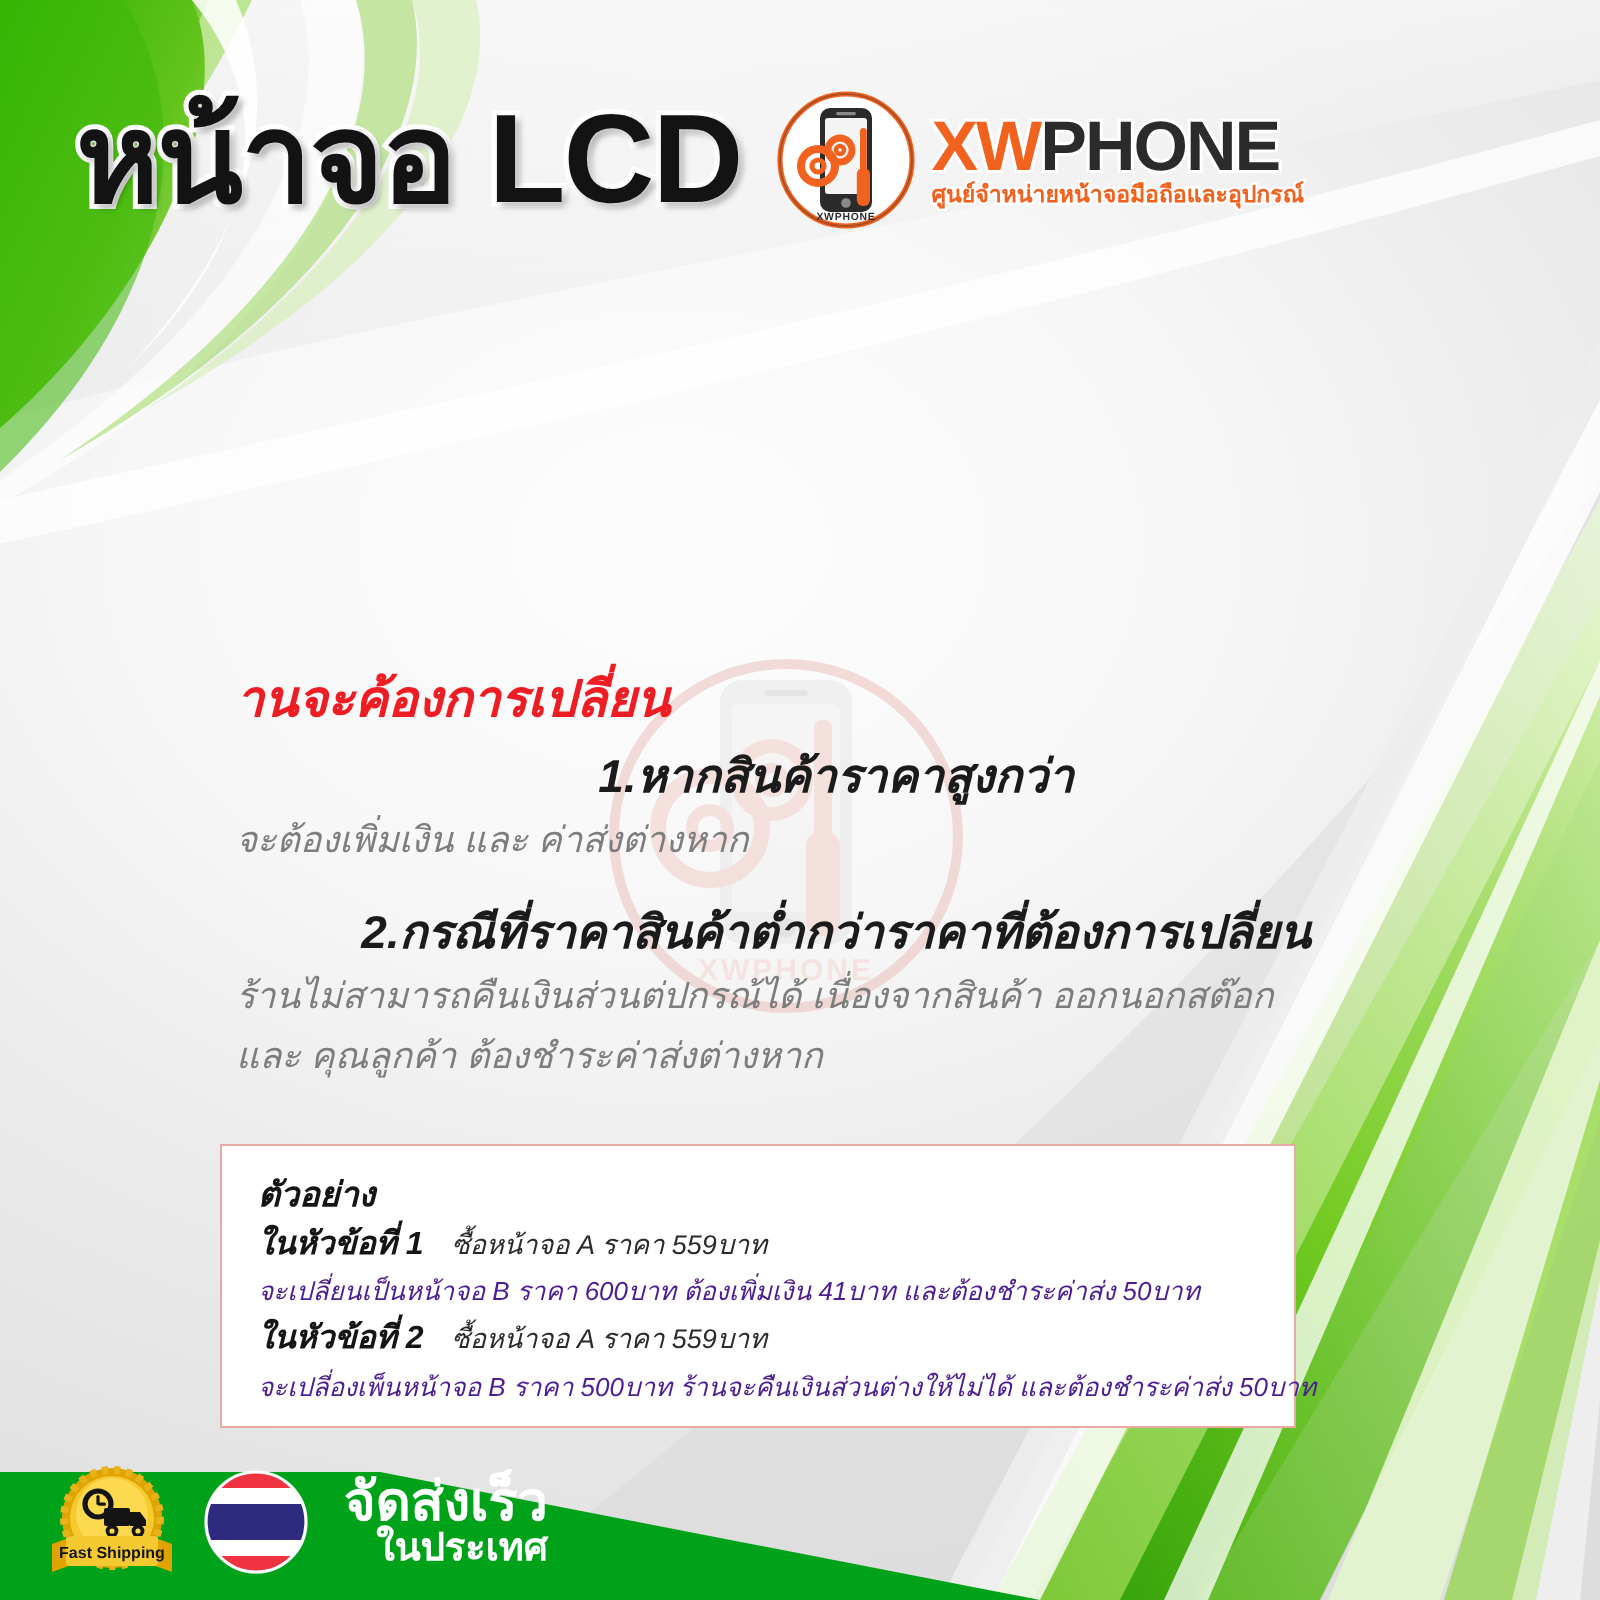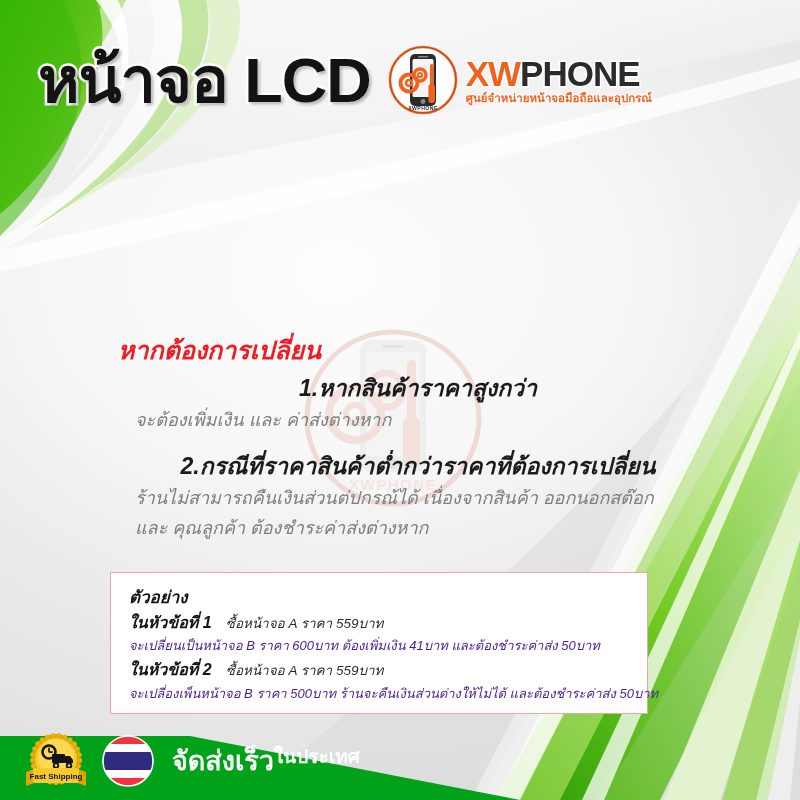--- a/index.html
+++ b/index.html
@@ -92,21 +92,21 @@
   .bc-head {
     font-size:25px; font-weight:bold; font-style:italic;
     color:#ee1d24; line-height:1.35;
   }
   .bc-item {
     font-size:23px; font-weight:bold; font-style:italic;
     color:#1b1b1b; line-height:1.4; margin-top:4px;text-align:center;
   }
   .bc-note {
     font-size:18px; font-style:italic; color:#7d7d7d;
-    line-height:1.5; margin-top:3px;margin-left:17px;
+    line-height:1.5; margin-top:3px;
   }
   .bc-gap { height:12px; }
 
   
   .example-box {
     position:absolute; left:110px; top:572px;
     width:538px; height:142px;
     background:#ffffff;
     border:1px solid #e8a9a4;
     padding:12px 0 0 18px;
@@ -130,21 +130,21 @@
   .footer { position:absolute; left:0; bottom:0; width:800px; height:78px; }
   .footer-shape { position:absolute; inset:0; width:800px; height:78px; }
   .footer-content {
     position:absolute; left:24px; top:0; height:78px;
     display:flex; align-items:center; gap:14px;
   }
   .badge-ship { width:64px; height:58px; flex:0 0 64px; }
   .badge-ship svg { width:100%; height:100%; display:block; }
   .flag-circle { width:52px; height:52px; flex:0 0 52px; }
   .flag-circle svg { width:100%; height:100%; display:block; }
-  .ship-text { display:flex; flex-direction:row; line-height:1.05; margin-left:4px; }
+  .ship-text { display:flex; flex-direction:column; line-height:1.05; margin-left:4px;align-items:flex-end; }
   .ship-1 { font-size:27px; font-weight:bold; color:#ffffff; white-space:nowrap; }
   .ship-2 { font-size:19px; font-weight:bold; color:#ffffff; white-space:nowrap; text-align:center;font-family:Liberation Serif, serif; }
 </style>
 </head>
 <body>
 
 <div id="canvas">
 
   <div class="bg-layer">
     <svg viewBox="0 0 800 800" xmlns="http://www.w3.org/2000/svg">
@@ -263,21 +263,21 @@
       </div>
       <div class="logo-text">
         <div class="logo-word"><span class="xw">XW</span><span class="phone">PHONE</span></div>
         <div class="logo-sub">ศูนย์จำหน่ายหน้าจอมือถือและอุปกรณ์</div>
       </div>
     </div>
   </div>
 
 
   <div class="body-copy">
-    <div class="bc-head">หากต้องการเปลี่ยน</div>
+    <div class="bc-head">านจะค้องการเปลี่ยน</div>
     <div class="bc-item">1.หากสินค้าราคาสูงกว่า</div>
     <div class="bc-note">จะต้องเพิ่มเงิน และ ค่าส่งต่างหาก</div>
     <div class="bc-gap"></div>
     <div class="bc-item">2.กรณีที่ราคาสินค้าต่ำกว่าราคาที่ต้องการเปลี่ยน</div>
     <div class="bc-note">ร้านไม่สามารถคืนเงินส่วนต่ปกรณ้ได้ เนื่องจากสินค้า ออกนอกสต๊อก</div>
     <div class="bc-note">และ คุณลูกค้า ต้องชำระค่าส่งต่างหาก</div>
   </div>
 
   <div class="example-box">
     <div class="ex-title">ตัวอย่าง</div>

